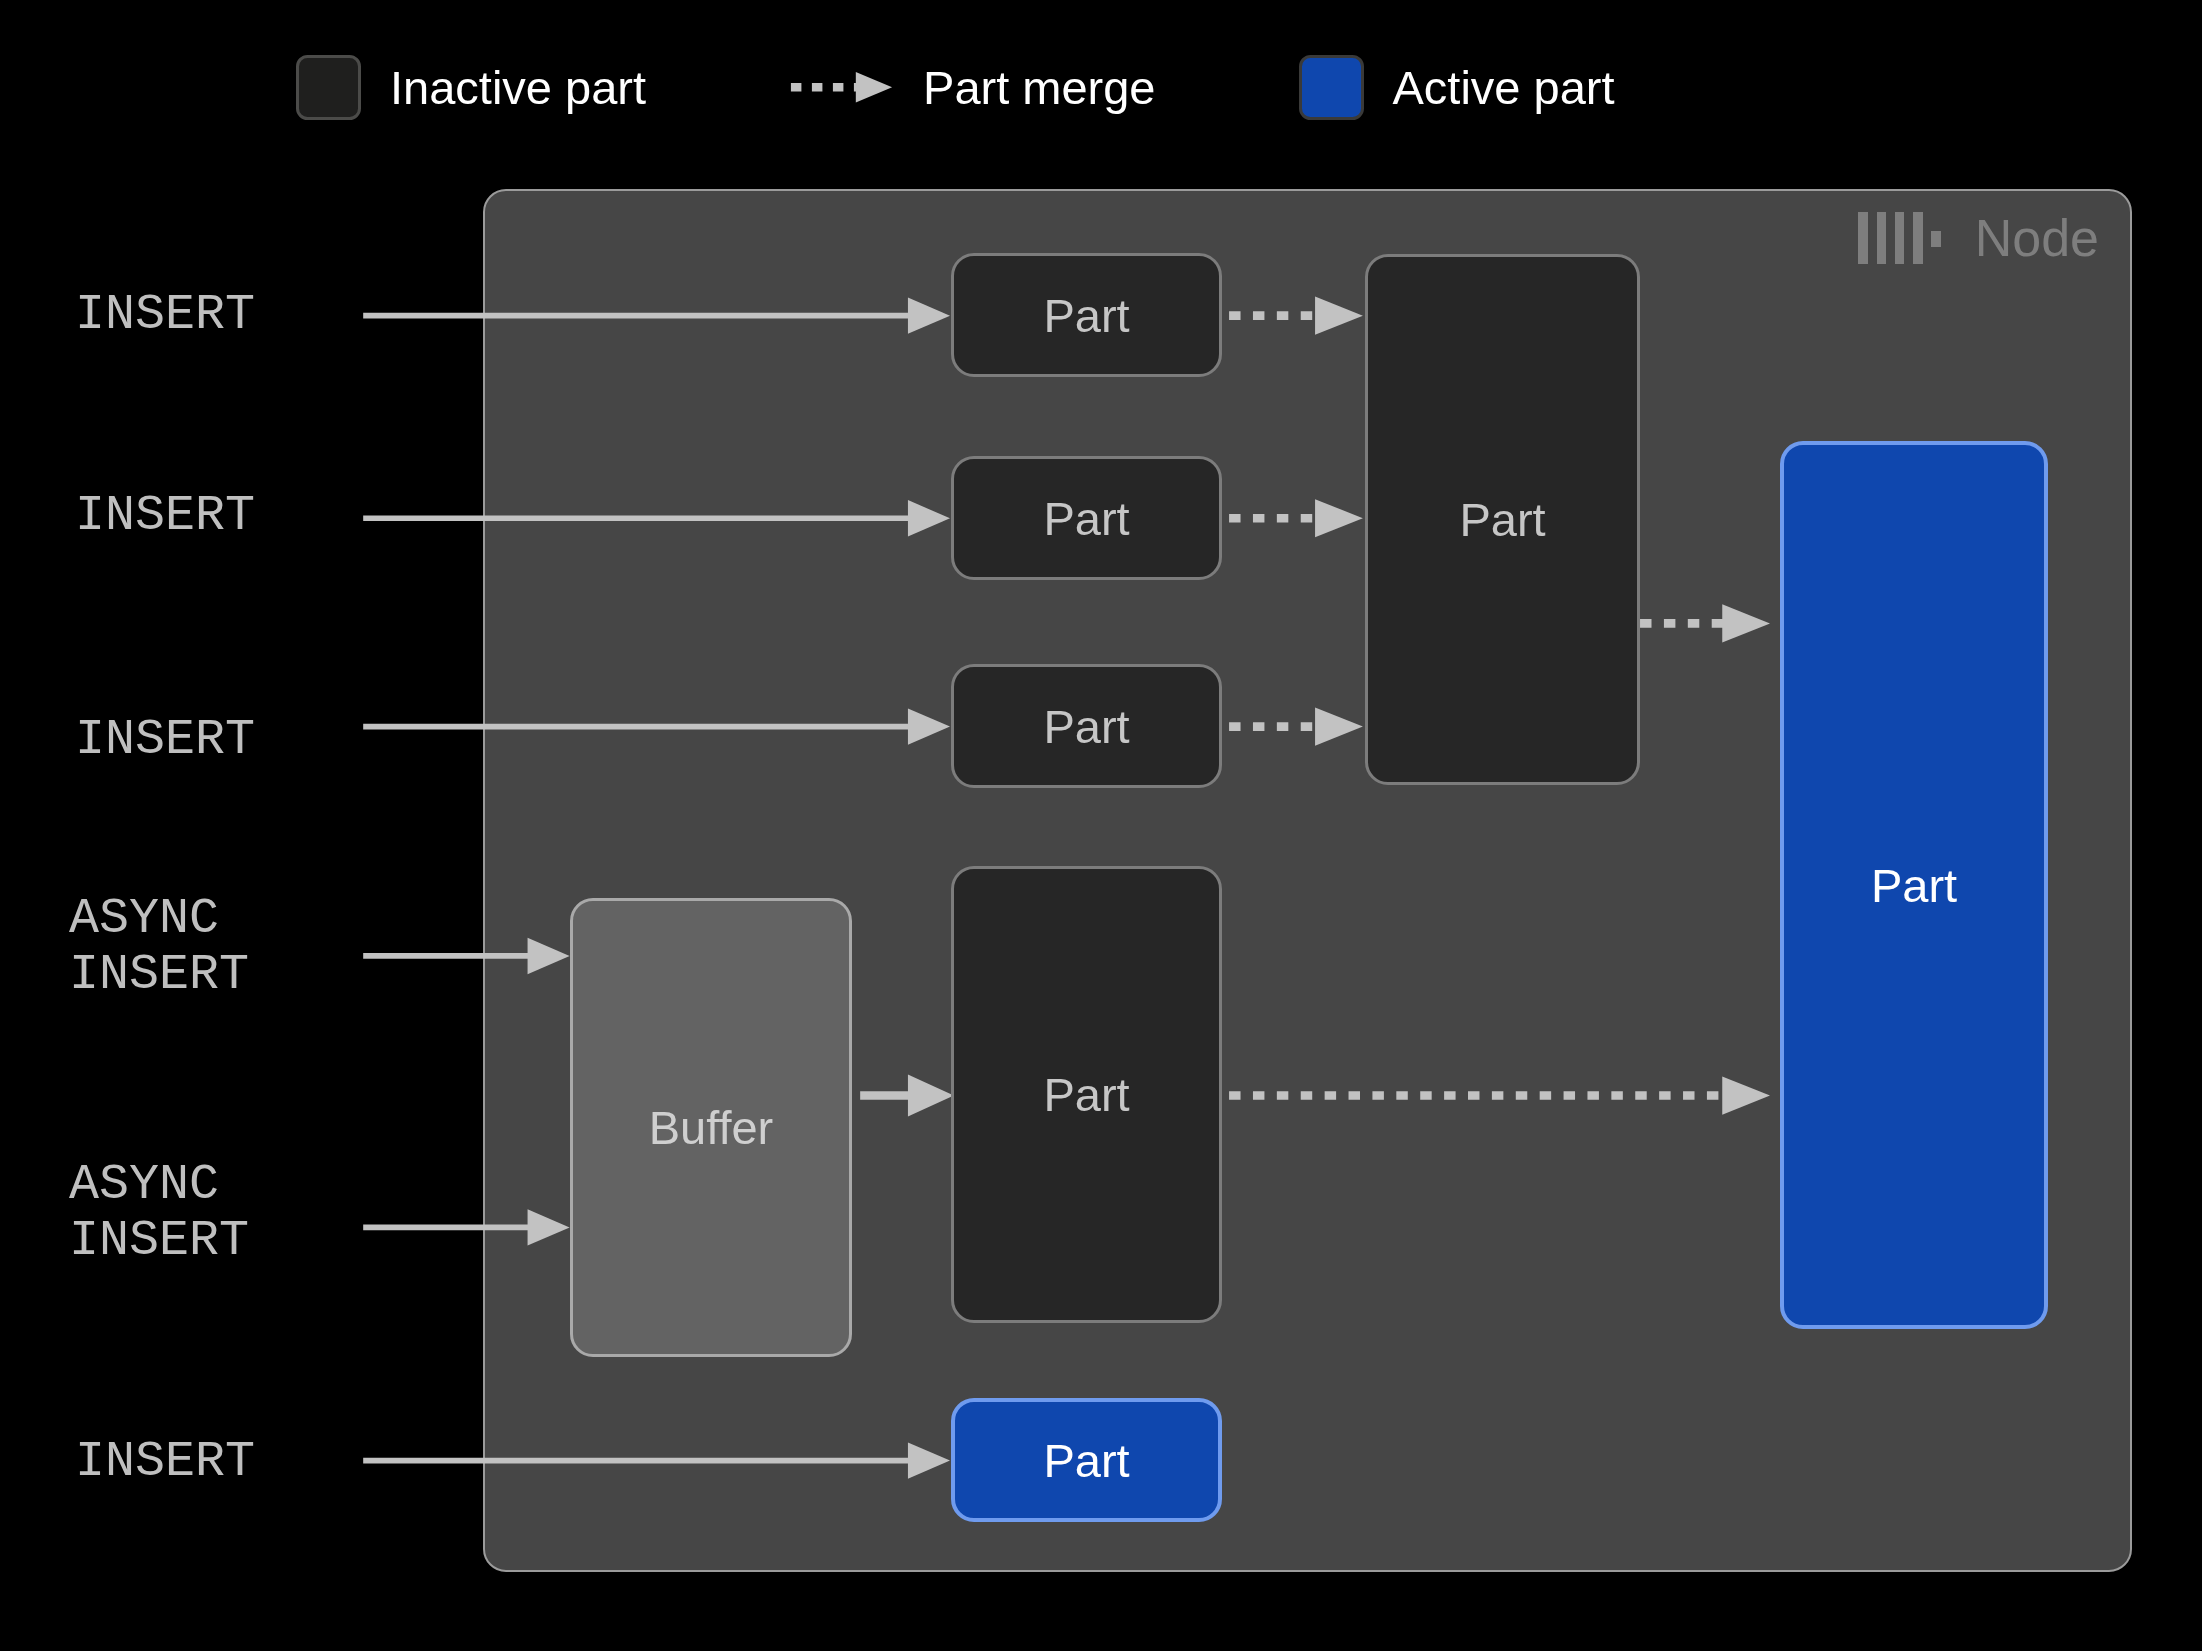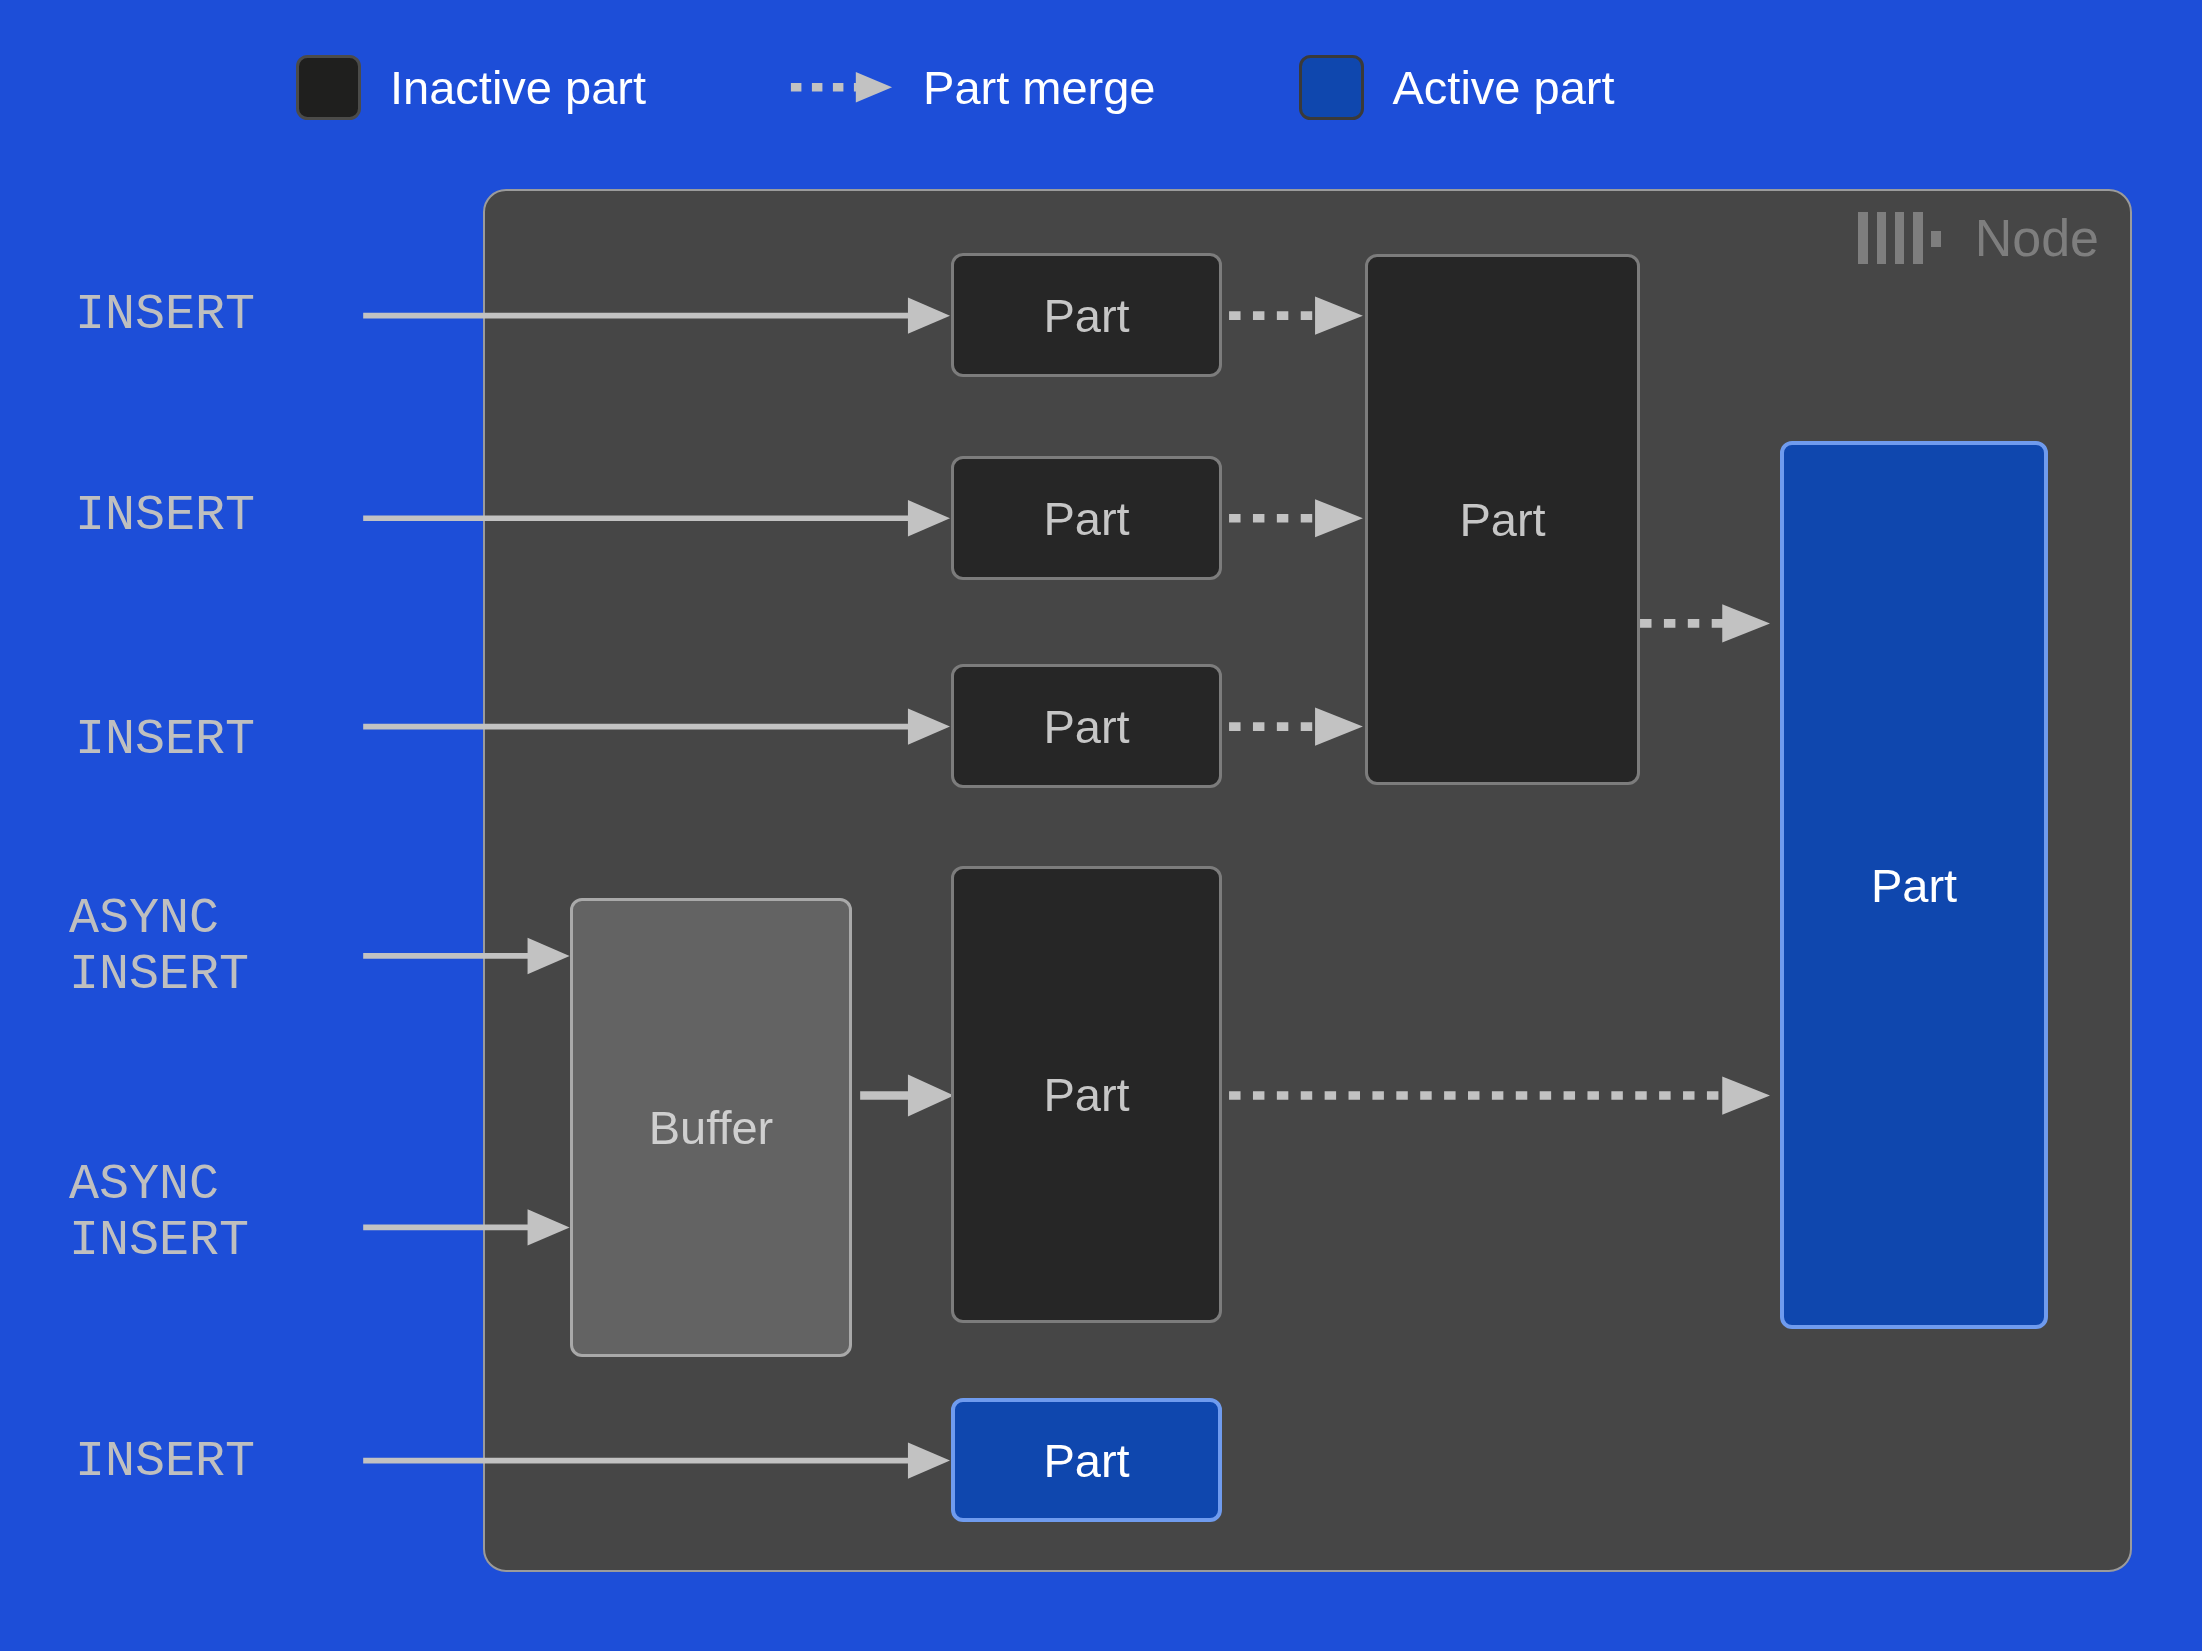--- a/index.html
+++ b/index.html
@@ -4,21 +4,21 @@
 <style>
   html, body {
     margin: 0;
     padding: 0;
     background: #1c1c1c;
   }
   #stage {
     position: relative;
     width: 2202px;
     height: 1652px;
-    background: #1d4ed8;
+    background: #000000;
     font-family: "Liberation Sans", sans-serif;
     overflow: hidden;
   }
 
   
   #legend {
     position: absolute;
     left: 296px;
     top: 55px;
     display: flex;
@@ -101,21 +101,21 @@
     line-height: 1;
   }
 
   
   .box {
     position: absolute;
     box-sizing: border-box;
     display: flex;
     align-items: center;
     justify-content: center;
-    border-radius: 12px;
+    border-radius: 23px;
     font-size: 47px;
     line-height: 1;
   }
   .box.inactive {
     background: #262626;
     border: 3.8px solid #7c7c7c;
     color: #c6c6c6;
   }
   .box.buffer {
     background: #636363;

